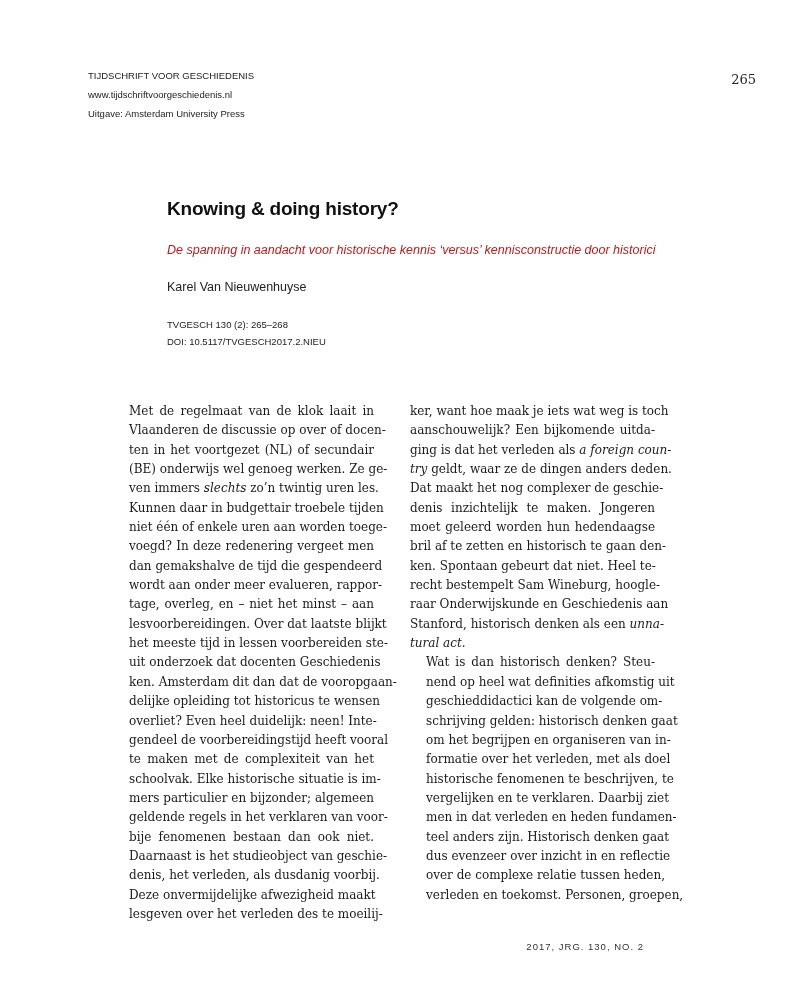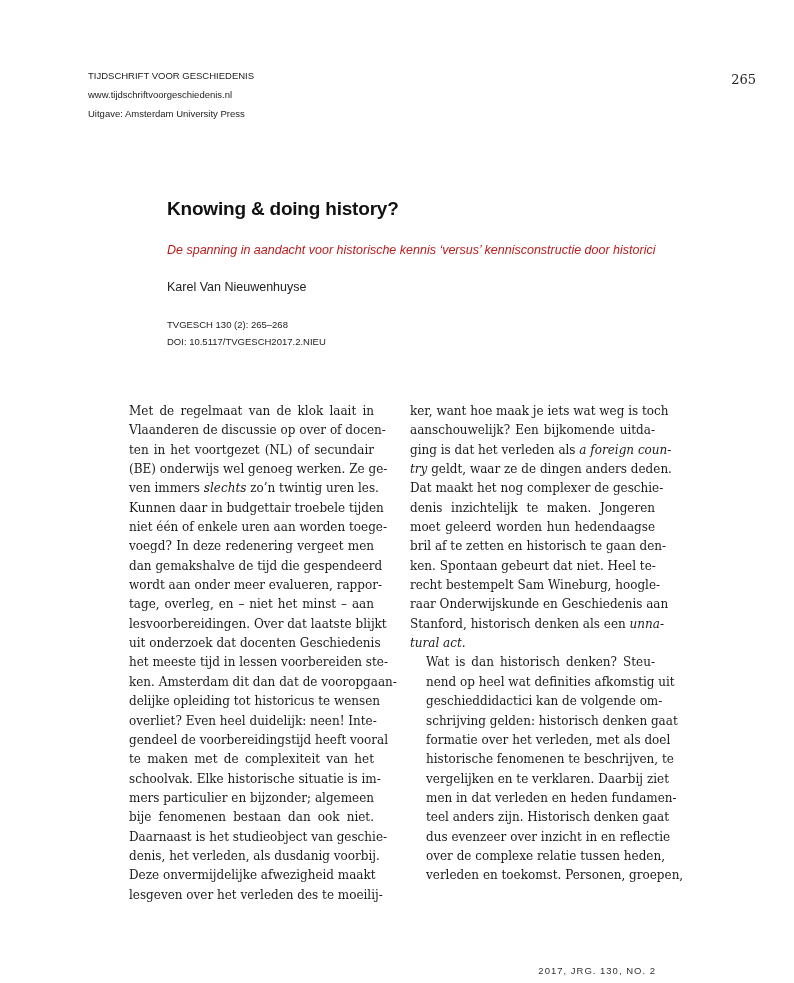--- a/index.html
+++ b/index.html
@@ -13,21 +13,21 @@
   .author { font-size: 12.5px; margin: 20px 0 0 0; color: #222; }
   .meta { font-size: 9.5px; line-height: 17px; margin: 22px 0 0 0; color: #222; }
   .body-col { position: absolute; top: 402px; width: 245px; font-family: "DejaVu Serif", serif; font-size: 12px; line-height: 19.35px; color: #1a1a1a; text-align: justify; }
   .col-left { left: 129px; }
   .col-right { left: 410px; }
   .body-col p { margin: 0; }
   .body-col p.indent { text-indent: 16px; }
   .body-col .line { display: block; white-space: nowrap; text-align-last: justify; text-align: justify; }
   .body-col .line.last { text-align-last: left; }
   .body-col em { font-style: italic; }
-  .footer { position: absolute; right: 138px; top: 941px; font-family: "Liberation Sans", sans-serif; font-size: 9.5px; letter-spacing: 1px; color: #333; margin-top: 24px; }
+  .footer { position: absolute; right: 150px; top: 941px; font-family: "Liberation Sans", sans-serif; font-size: 9.5px; letter-spacing: 1px; color: #333; }
 </style>
 </head>
 <body>
 
 <div class="journal-header">
   <div>TIJDSCHRIFT VOOR GESCHIEDENIS</div>
   <div>www.tijdschriftvoorgeschiedenis.nl</div>
   <div>Uitgave: Amsterdam University Press</div>
 </div>
 
@@ -50,29 +50,30 @@
       <span class="line">ten in het voortgezet (NL) of secundair</span>
       <span class="line">(BE) onderwijs wel genoeg werken. Ze ge-</span>
       <span class="line">ven immers <em>slechts</em> zo’n twintig uren les.</span>
       <span class="line">Kunnen daar in budgettair troebele tijden</span>
       <span class="line">niet één of enkele uren aan worden toege-</span>
       <span class="line">voegd? In deze redenering vergeet men</span>
       <span class="line">dan gemakshalve de tijd die gespendeerd</span>
       <span class="line">wordt aan onder meer evalueren, rappor-</span>
       <span class="line">tage, overleg, en – niet het minst – aan</span>
       <span class="line">lesvoorbereidingen. Over dat laatste blijkt</span>
+      <span class="line">het meeste tijd in lessen voorbereiden ste-</span>
       <span class="line">uit onderzoek dat docenten Geschiedenis</span>
-      <span class="line">het meeste tijd in lessen voorbereiden ste-</span>
       <span class="line">ken. Amsterdam dit dan dat de vooropgaan-</span>
       <span class="line">delijke opleiding tot historicus te wensen</span>
       <span class="line">overliet? Even heel duidelijk: neen! Inte-</span>
       <span class="line">gendeel de voorbereidingstijd heeft vooral</span>
       <span class="line">te maken met de complexiteit van het</span>
       <span class="line">schoolvak. Elke historische situatie is im-</span>
       <span class="line">mers particulier en bijzonder; algemeen</span>
+      <span class="line">geldende regels in het verklaren van voor-</span>
       <span class="line">bije fenomenen bestaan dan ook niet.</span>
       <span class="line">Daarnaast is het studieobject van geschie-</span>
       <span class="line">denis, het verleden, als dusdanig voorbij.</span>
       <span class="line">Deze onvermijdelijke afwezigheid maakt</span>
       <span class="line last">lesgeven over het verleden des te moeilij-</span>
     </p>
 </div>
 
 <div class="body-col col-right">
   <p>
@@ -88,20 +89,21 @@
       <span class="line">recht bestempelt Sam Wineburg, hoogle-</span>
       <span class="line">raar Onderwijskunde en Geschiedenis aan</span>
       <span class="line">Stanford, historisch denken als een <em>unna-</em></span>
       <span class="line last"><em>tural act.</em></span>
     </p>
   <p class="indent">
       <span class="line">Wat is dan historisch denken? Steu-</span>
       <span class="line">nend op heel wat definities afkomstig uit</span>
       <span class="line">geschieddidactici kan de volgende om-</span>
       <span class="line">schrijving gelden: historisch denken gaat</span>
+      <span class="line">om het begrijpen en organiseren van in-</span>
       <span class="line">formatie over het verleden, met als doel</span>
       <span class="line">historische fenomenen te beschrijven, te</span>
       <span class="line">vergelijken en te verklaren. Daarbij ziet</span>
       <span class="line">men in dat verleden en heden fundamen-</span>
       <span class="line">teel anders zijn. Historisch denken gaat</span>
       <span class="line">dus evenzeer over inzicht in en reflectie</span>
       <span class="line">over de complexe relatie tussen heden,</span>
       <span class="line last">verleden en toekomst. Personen, groepen,</span>
     </p>
 </div>

